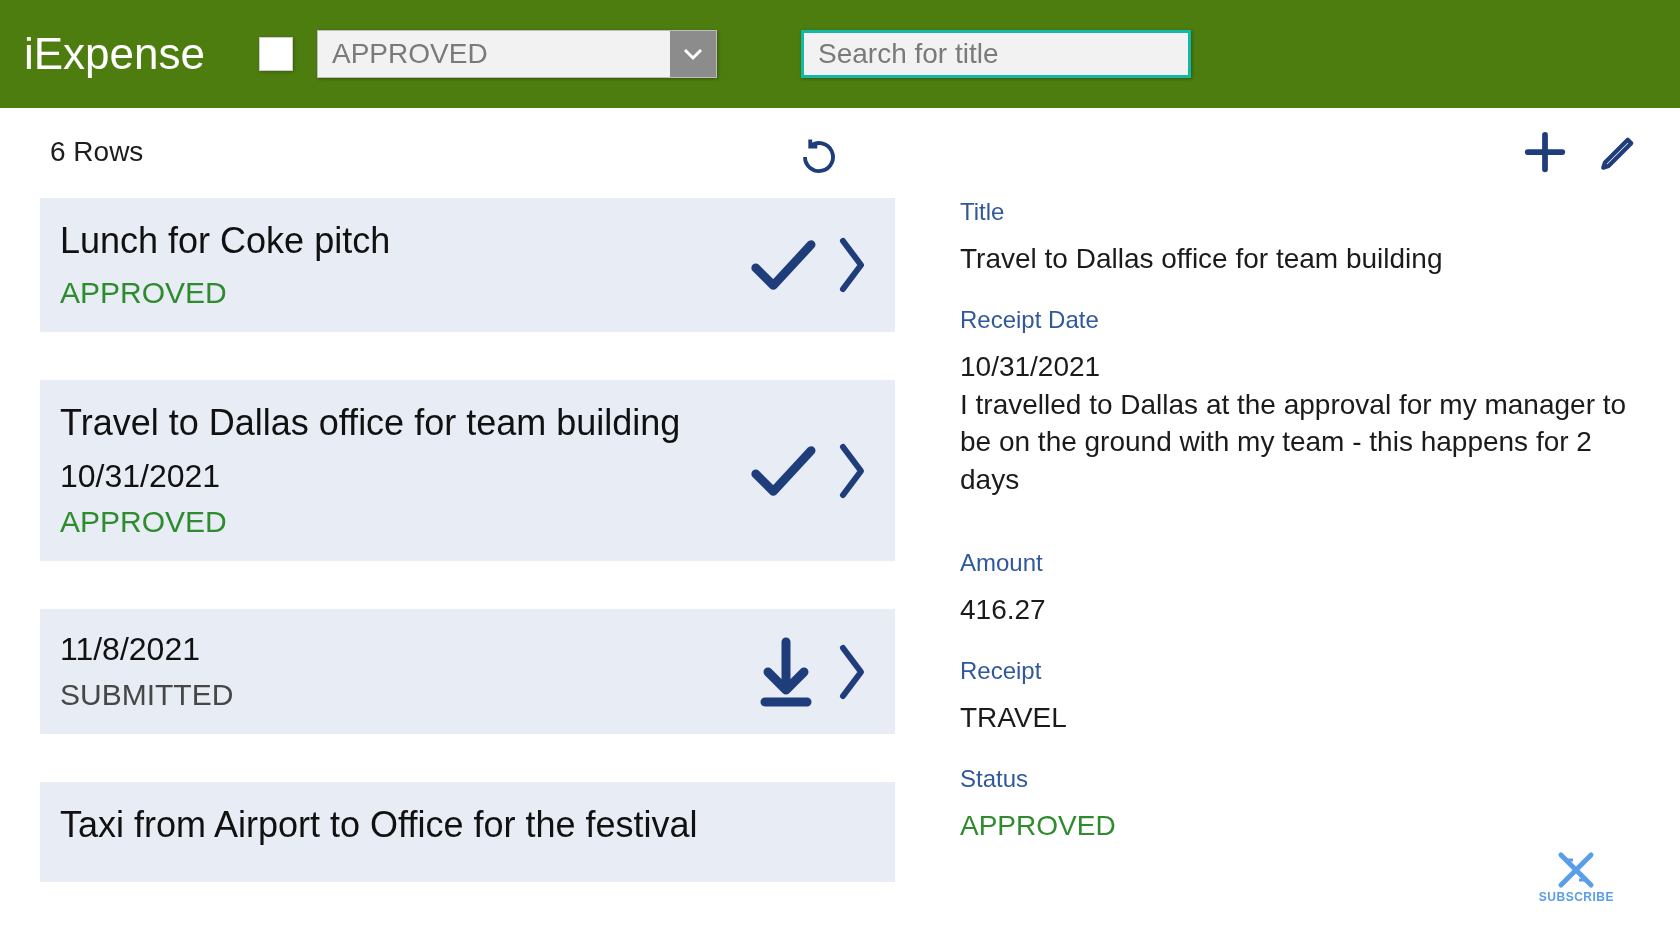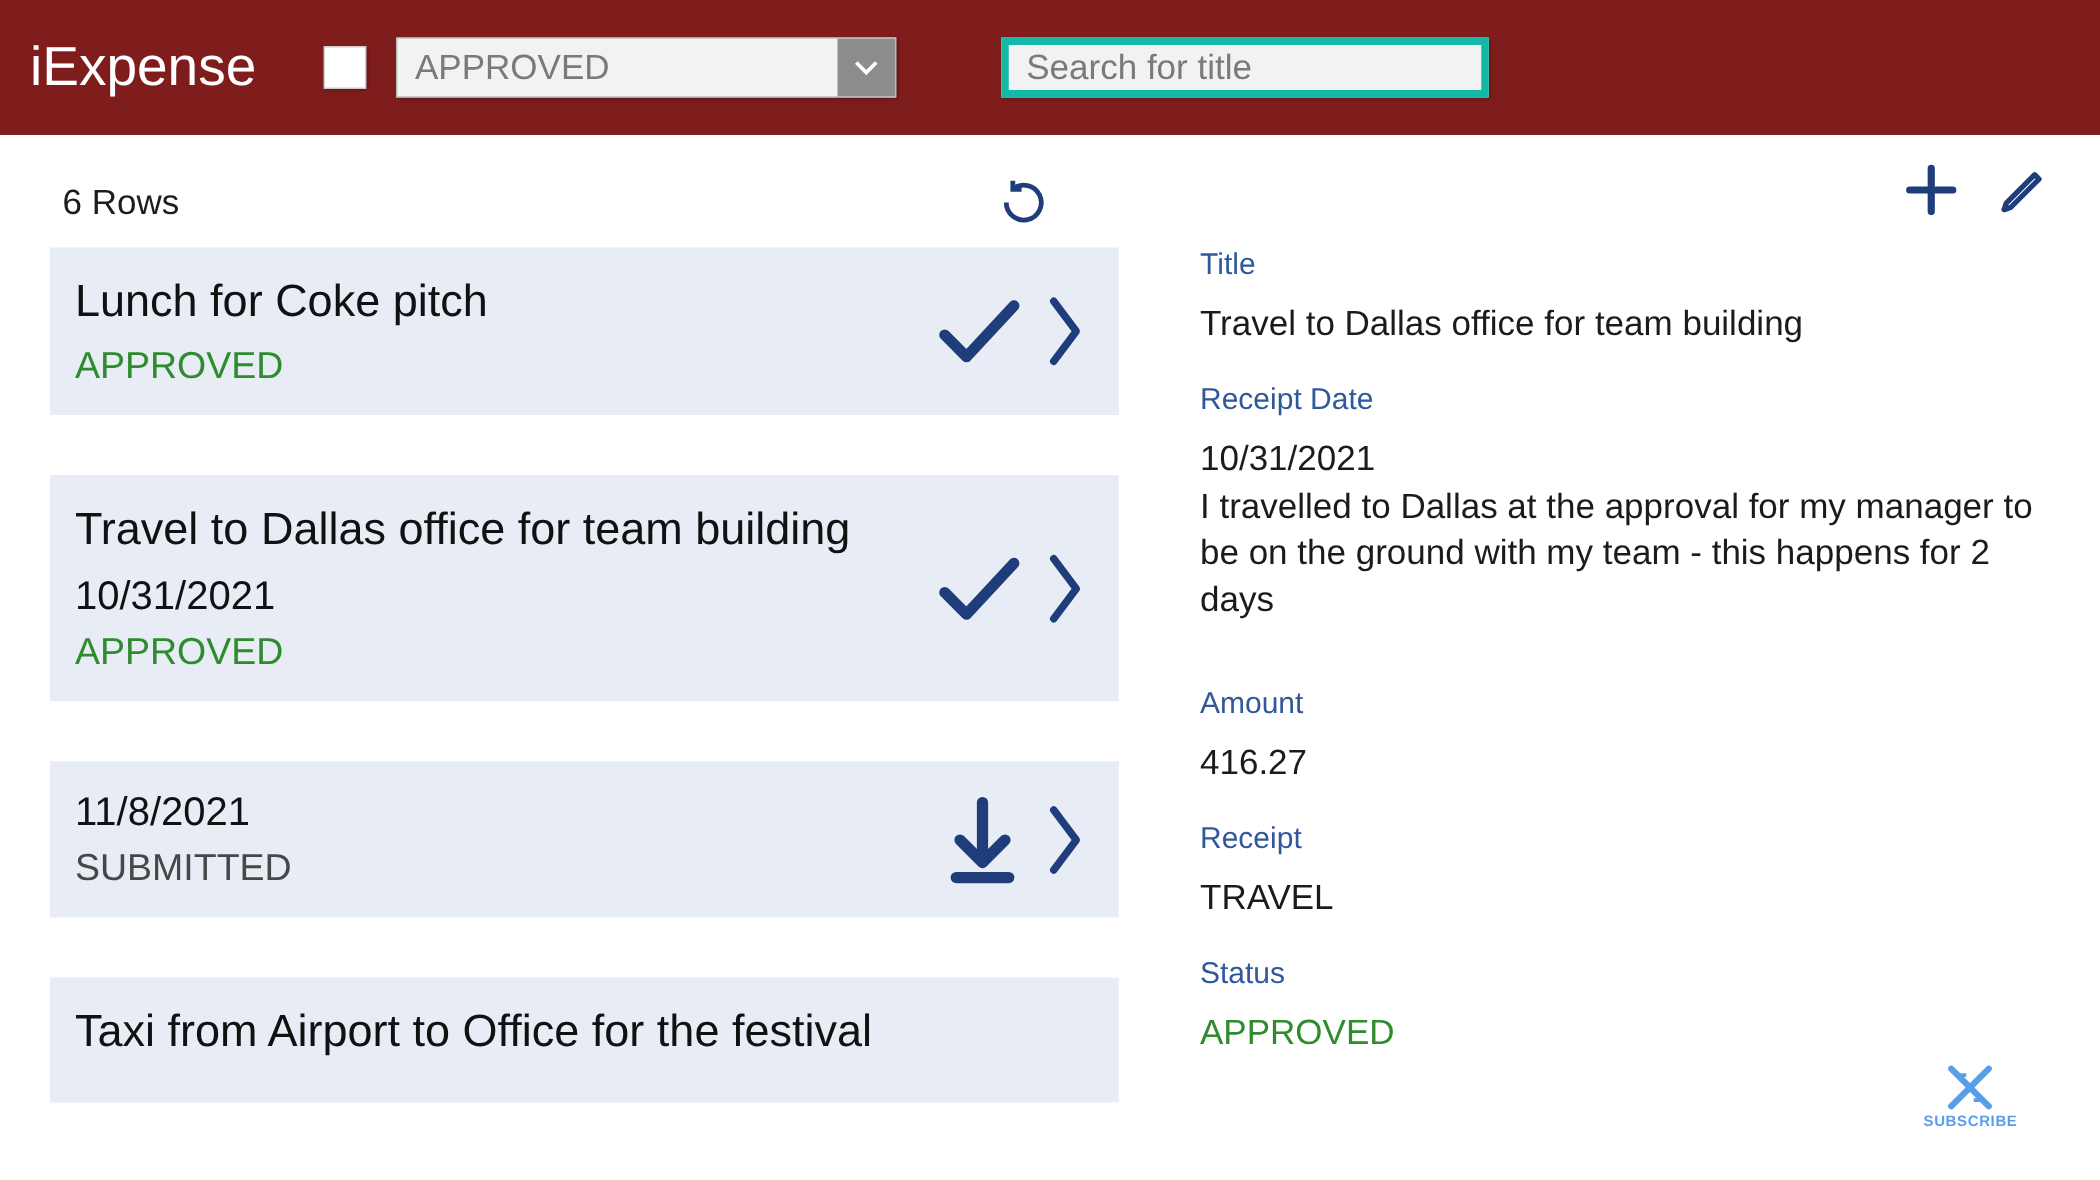--- a/index.html
+++ b/index.html
@@ -1,21 +1,21 @@
 <!DOCTYPE html>
 <html><head>
 <meta charset="utf-8">
 <style>
   * { box-sizing: border-box; margin: 0; padding: 0; }
   html, body { width: 1680px; height: 944px; font-family: Arial, Helvetica, sans-serif; overflow: hidden; background:#fff;}
   
   .topbar {
     width: 100%;
     height: 108px;
-    background: #7f1d1d;
+    background: #4d7c0f;
     display: flex;
     align-items: center;
     padding-left: 24px;
     gap: 24px;
   }
   .app-title {
     color: #fff;
     font-size: 44px;
     font-weight: 400;
     margin-right: 30px;
@@ -41,21 +41,21 @@
   }
   .status-select .sel-btn {
     width: 46px; height: 100%;
     background: #8c8c8c;
     display:flex; align-items:center; justify-content:center;
   }
   .search-box {
     margin-left: 60px;
     width: 390px; height: 48px;
     background: #f2f2f2;
-    border: 6px solid #14b8a6;
+    border: 3px solid #14b8a6;
     display:flex; align-items:center;
     padding-left:14px;
     box-shadow: 1px 1px 3px rgba(0,0,0,0.3);
   }
   .search-box input {
     border:none; background:transparent;
     width:100%; font-size:28px; color:#555;
     outline:none;
   }
   .search-box input::placeholder { color:#7a7a7a; }
@@ -66,21 +66,21 @@
     height: calc(944px - 108px);
     width:100%;
   }
   .left-pane {
     width: 920px;
     height:100%;
     display:flex; flex-direction:column;
     position:relative;
   }
   .list-header {
-    display:flex; align-items:center;
+    display:flex; align-items:flex-start;
     padding: 28px 30px 0 50px;
     height: 80px;
   }
   .rows-label {
     font-size:28px;
     color:#1d1d1d;
   }
   .refresh-wrap {
     margin-left:auto;
     margin-right:50px;

